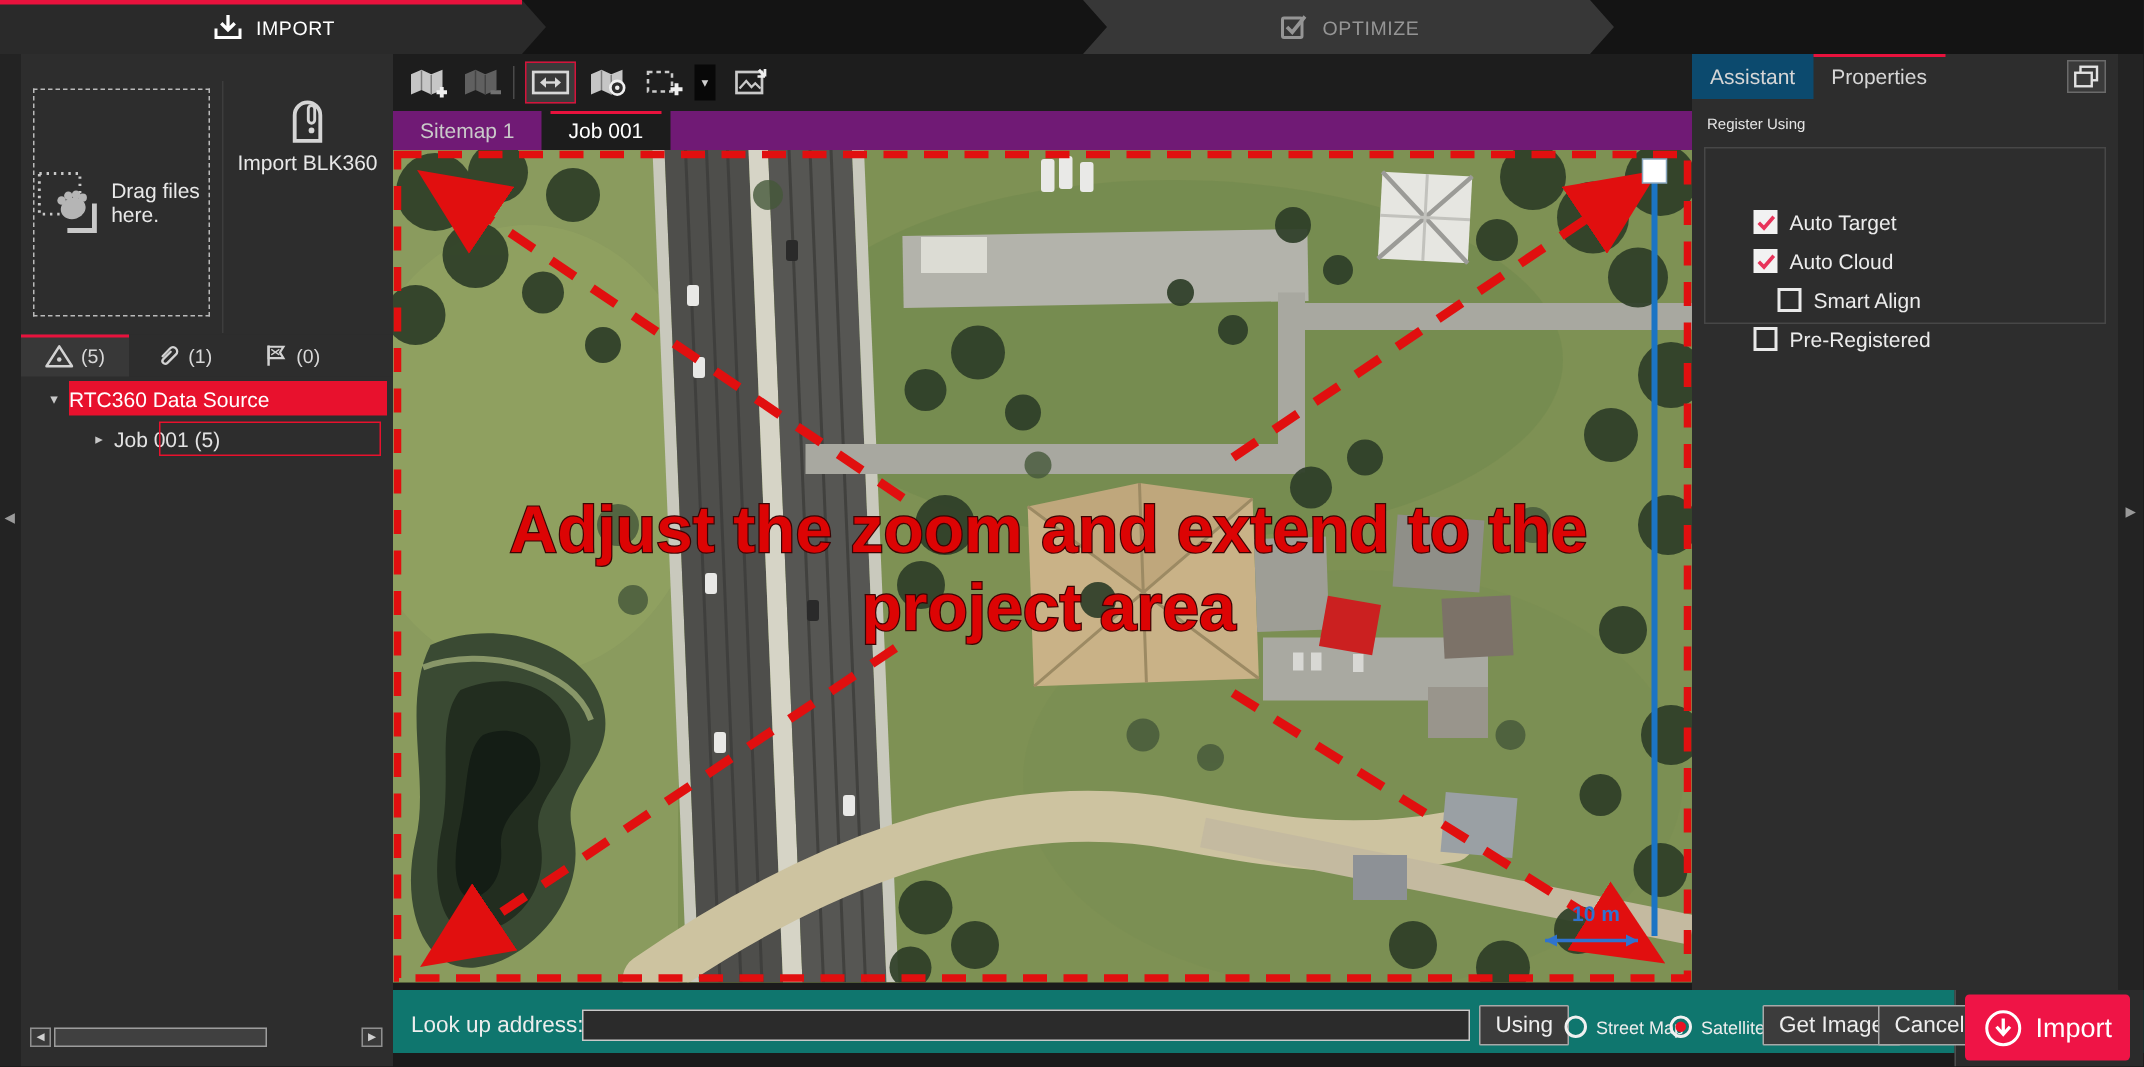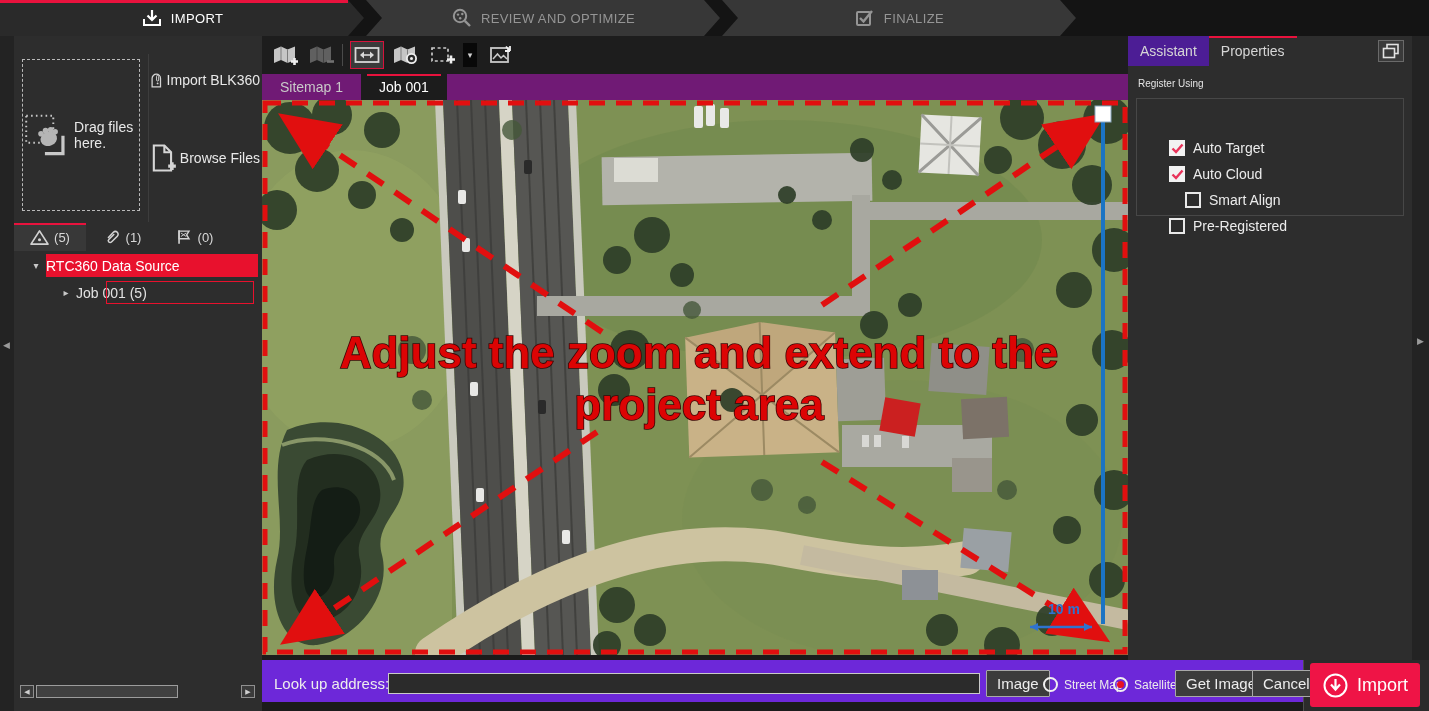--- a/index.html
+++ b/index.html
@@ -29,21 +29,21 @@
   .edge-strip.left  { left:0; top:36px; width:14px; height:675px; }
   .edge-strip.right { left:1412px; top:36px; width:17px; height:624px; }
   .edge-arrow { position:absolute; font-size:9px; color:#9a9a9a; cursor:pointer; }
 
   
   .left-panel { position:absolute; left:14px; top:36px; width:248px; height:675px; background:#2d2d2d; }
   .dropzone { position:absolute; left:8px; top:23px; width:118px; height:152px; border:1px dashed #b9b9b9;
               display:flex; align-items:center; justify-content:center; gap:6px; cursor:pointer; }
   .dropzone-label { font-size:14px; color:#e8e8e8; }
   .import-col-divider { position:absolute; left:134px; top:18px; width:1px; height:168px; background:#3d3d3d; }
-  .side-action { position:absolute; left:136px; width:110px; display:flex; align-items:center; gap:4px; cursor:pointer; }
+  .side-action { position:absolute; left:136px; width:110px; display:flex; flex-direction:column; align-items:center; gap:4px; cursor:pointer; }
   .side-action .lbl { font-size:14px; color:#e8e8e8; white-space:nowrap; }
   .lp-tabs { position:absolute; left:0; top:187px; width:248px; height:28px; display:flex; background:#2d2d2d; }
   .lp-tab { position:relative; width:72px; display:flex; align-items:center; justify-content:center; gap:5px;
             font-size:13px; color:#d8d8d8; cursor:pointer; }
   .lp-tab.active { background:#383838; }
   .lp-tab.active::before { content:""; position:absolute; left:0; top:0; width:100%; height:2px; background:#e8123d; }
   .tree { position:absolute; left:0; top:218px; width:248px; }
   .tree-row { position:relative; height:23px; display:flex; align-items:center; font-size:14px; cursor:pointer; }
   .tree-row .caret { width:12px; text-align:center; font-size:10px; color:#c8c8c8; }
   .tree-root { margin-left:16px; }
@@ -70,34 +70,34 @@
   .map-tabs { position:absolute; left:262px; top:74px; width:866px; height:26px; background:#701a75; display:flex; }
   .map-tab { position:relative; padding:0 18px; display:flex; align-items:center; font-size:14px; color:#c9c9c9; cursor:pointer; }
   .map-tab.active { background:#1c1c1c; color:#fff; }
   .map-tab.active::before { content:""; position:absolute; left:6px; right:6px; top:0; height:2px; background:#e8123d; }
   .map-viewport { position:absolute; left:262px; top:100px; width:866px; height:555px; background:#728449; overflow:hidden; cursor:grab; }
 
   
   .right-panel { position:absolute; left:1128px; top:36px; width:284px; height:624px; background:#2d2d2d; }
   .rp-tabs { position:absolute; left:0; top:0; width:284px; height:30px; display:flex; background:#2d2d2d; }
   .rp-tab { position:relative; padding:0 12px; display:flex; align-items:center; font-size:14px; color:#d6d6d6; cursor:pointer; }
-  .rp-tab.inactive { background:#4c1d95; }
+  .rp-tab.inactive { background:#0c4a6e; }
   .rp-tab.active::before { content:""; position:absolute; left:0; right:0; top:0; height:2px; background:#e8123d; }
   .rp-popout { position:absolute; right:8px; top:4px; width:26px; height:22px; display:flex; align-items:center; justify-content:center;
                background:#3a3a3a; border:1px solid #6a6a6a; cursor:pointer; }
   .rp-section-title { position:absolute; left:10px; top:42px; font-size:10px; color:#e4e4e4; }
   .rp-group { position:absolute; left:8px; top:62px; width:268px; height:118px; border:1px solid #474747; }
   .cb-row { position:absolute; display:flex; align-items:flex-end; gap:8px; cursor:pointer;margin-top:27px; }
   .cb-box { width:16px; height:16px; display:flex; align-items:center; justify-content:center; }
   .cb-box.checked { background:#f2f2f2; }
   .cb-box.unchecked { border:2px solid #e9e9e9; background:transparent; }
   .cb-label { font-size:14px; color:#ececec; }
 
   
-  .bottom-bar { position:absolute; left:262px; top:660px; width:1167px; height:42px; background:#6d28d9; }
+  .bottom-bar { position:absolute; left:262px; top:660px; width:1167px; height:42px; background:#0f766e; }
   .bb-right-zone { position:absolute; left:1041px; top:0; width:126px; height:51px; background:#2b2b2b; border-left:1px solid #4d4d4d; }
   .bb-label { position:absolute; left:12px; top:15px; font-size:15px; color:#ededed; }
   .bb-input { position:absolute; left:126px; top:13px; width:592px; height:21px; background:#2b2b2b;
               border:1px solid #c9c9c9; color:#eee; font-size:13px; padding:0 6px; font-family:"Liberation Sans",sans-serif; }
   .bb-btn { position:absolute; top:10px; height:27px; background:#3c3c3c; border:1px solid #a8a8a8; color:#ededed;
             font-size:15px; padding:0 10px; cursor:pointer; font-family:"Liberation Sans",sans-serif; border-radius:1px; }
   .radio-row { position:absolute; display:flex; align-items:center; gap:6px; cursor:pointer; }
   .radio-dot { width:15px; height:15px; border:2px solid #f0f0f0; border-radius:50%; display:flex; align-items:center; justify-content:center; }
   .radio-dot.selected::after { content:""; width:7px; height:7px; border-radius:50%; background:#e81123; }
   .radio-lbl { font-size:12px; color:#ececec; }
@@ -111,40 +111,28 @@
 <div class="workflow">
   <div class="step step1 active">
     <span class="step-icon">
       <svg width="22" height="22" viewBox="0 0 22 22" fill="none" stroke="currentColor">
         <path d="M3 12 v6 h16 v-6" stroke-width="2"></path>
         <path d="M11 3 v9.5 M6.5 8.5 L11 13 l4.5 -4.5" stroke-width="2.2"></path>
       </svg>
     </span>
     <span>IMPORT</span>
   </div>
-  <div class="step step2">
-    <span class="step-icon">
-      <svg width="22" height="22" viewBox="0 0 22 22" fill="none" stroke="currentColor">
-        <circle cx="9" cy="9" r="6.2" stroke-width="2"></circle>
-        <circle cx="7" cy="7.6" r="1.2" fill="currentColor" stroke="none"></circle>
-        <circle cx="11.3" cy="7" r="1.2" fill="currentColor" stroke="none"></circle>
-        <circle cx="9.2" cy="11.2" r="1.2" fill="currentColor" stroke="none"></circle>
-        <path d="M13.8 13.8 L19 19" stroke-width="2.4"></path>
-      </svg>
-    </span>
-    <span>REVIEW AND OPTIMIZE</span>
-  </div>
   <div class="step step3">
     <span class="step-icon">
       <svg width="22" height="22" viewBox="0 0 22 22" fill="none" stroke="currentColor">
         <rect x="3" y="5" width="13" height="13" rx="1" stroke-width="2"></rect>
         <path d="M6 11 l3.5 3.5 L18 4" stroke-width="2.4"></path>
       </svg>
     </span>
-    <span>FINALIZE</span>
+    <span>OPTIMIZE</span>
   </div>
 </div>
 
 <div class="edge-strip left">
   <span class="edge-arrow" style="left:3px; top:304px;">◀</span>
 </div>
 <div class="edge-strip right">
   <span class="edge-arrow" style="left:5px; top:300px;">▶</span>
 </div>
 
@@ -167,28 +155,20 @@
 
   <div class="side-action" style="top:28px;">
     <svg width="26" height="32" viewBox="0 0 24 30">
       <path d="M4 28 V12 a8 8 0 0 1 16 0 v16 z" fill="none" stroke="#d5d5d5" stroke-width="2.4"></path>
       <rect x="12.5" y="6" width="4" height="11" rx="2" fill="none" stroke="#d5d5d5" stroke-width="1.8"></rect>
       <circle cx="14.5" cy="21.5" r="1.8" fill="#d5d5d5"></circle>
     </svg>
     <span class="lbl">Import BLK360</span>
   </div>
 
-  <div class="side-action" style="top:105px;">
-    <svg width="28" height="34" viewBox="0 0 27 31">
-      <path d="M4 2.5 h11 l7 7 V28.5 H4 z" fill="none" stroke="#d5d5d5" stroke-width="2.2"></path>
-      <path d="M15 2.5 v7 h7" fill="none" stroke="#d5d5d5" stroke-width="2.2"></path>
-      <path d="M19 24 h8 M23 20 v8" stroke="#d5d5d5" stroke-width="3.4"></path>
-    </svg>
-    <span class="lbl">Browse Files</span>
-  </div>
 
   <div class="lp-tabs">
     <div class="lp-tab active">
       <svg width="19" height="17" viewBox="0 0 20 18">
         <path d="M10 2 L19 16 H1 z" fill="none" stroke="#d2d2d2" stroke-width="1.8" stroke-linejoin="round"></path>
         <circle cx="10" cy="11.3" r="1.6" fill="#d2d2d2"></circle>
       </svg>
       <span>(5)</span>
     </div>
     <div class="lp-tab">
@@ -494,21 +474,21 @@
       <span class="cb-label">Pre-Registered</span>
     </div>
   </div>
 </div>
 
 <div class="bottom-bar">
   <div class="bb-right-zone"></div>
 
   <span class="bb-label">Look up address:</span>
   <input class="bb-input" type="text" value="" style="">
-  <button class="bb-btn" style="left:724px;">Image</button>
+  <button class="bb-btn" style="left:724px;">Using</button>
 
   <div class="radio-row" style="left:781px; top:17px;">
     <span class="radio-dot"></span>
     <span class="radio-lbl">Street Map</span>
   </div>
   <div class="radio-row" style="left:851px; top:17px;">
     <span class="radio-dot selected"></span>
     <span class="radio-lbl">Satellite</span>
   </div>
 

